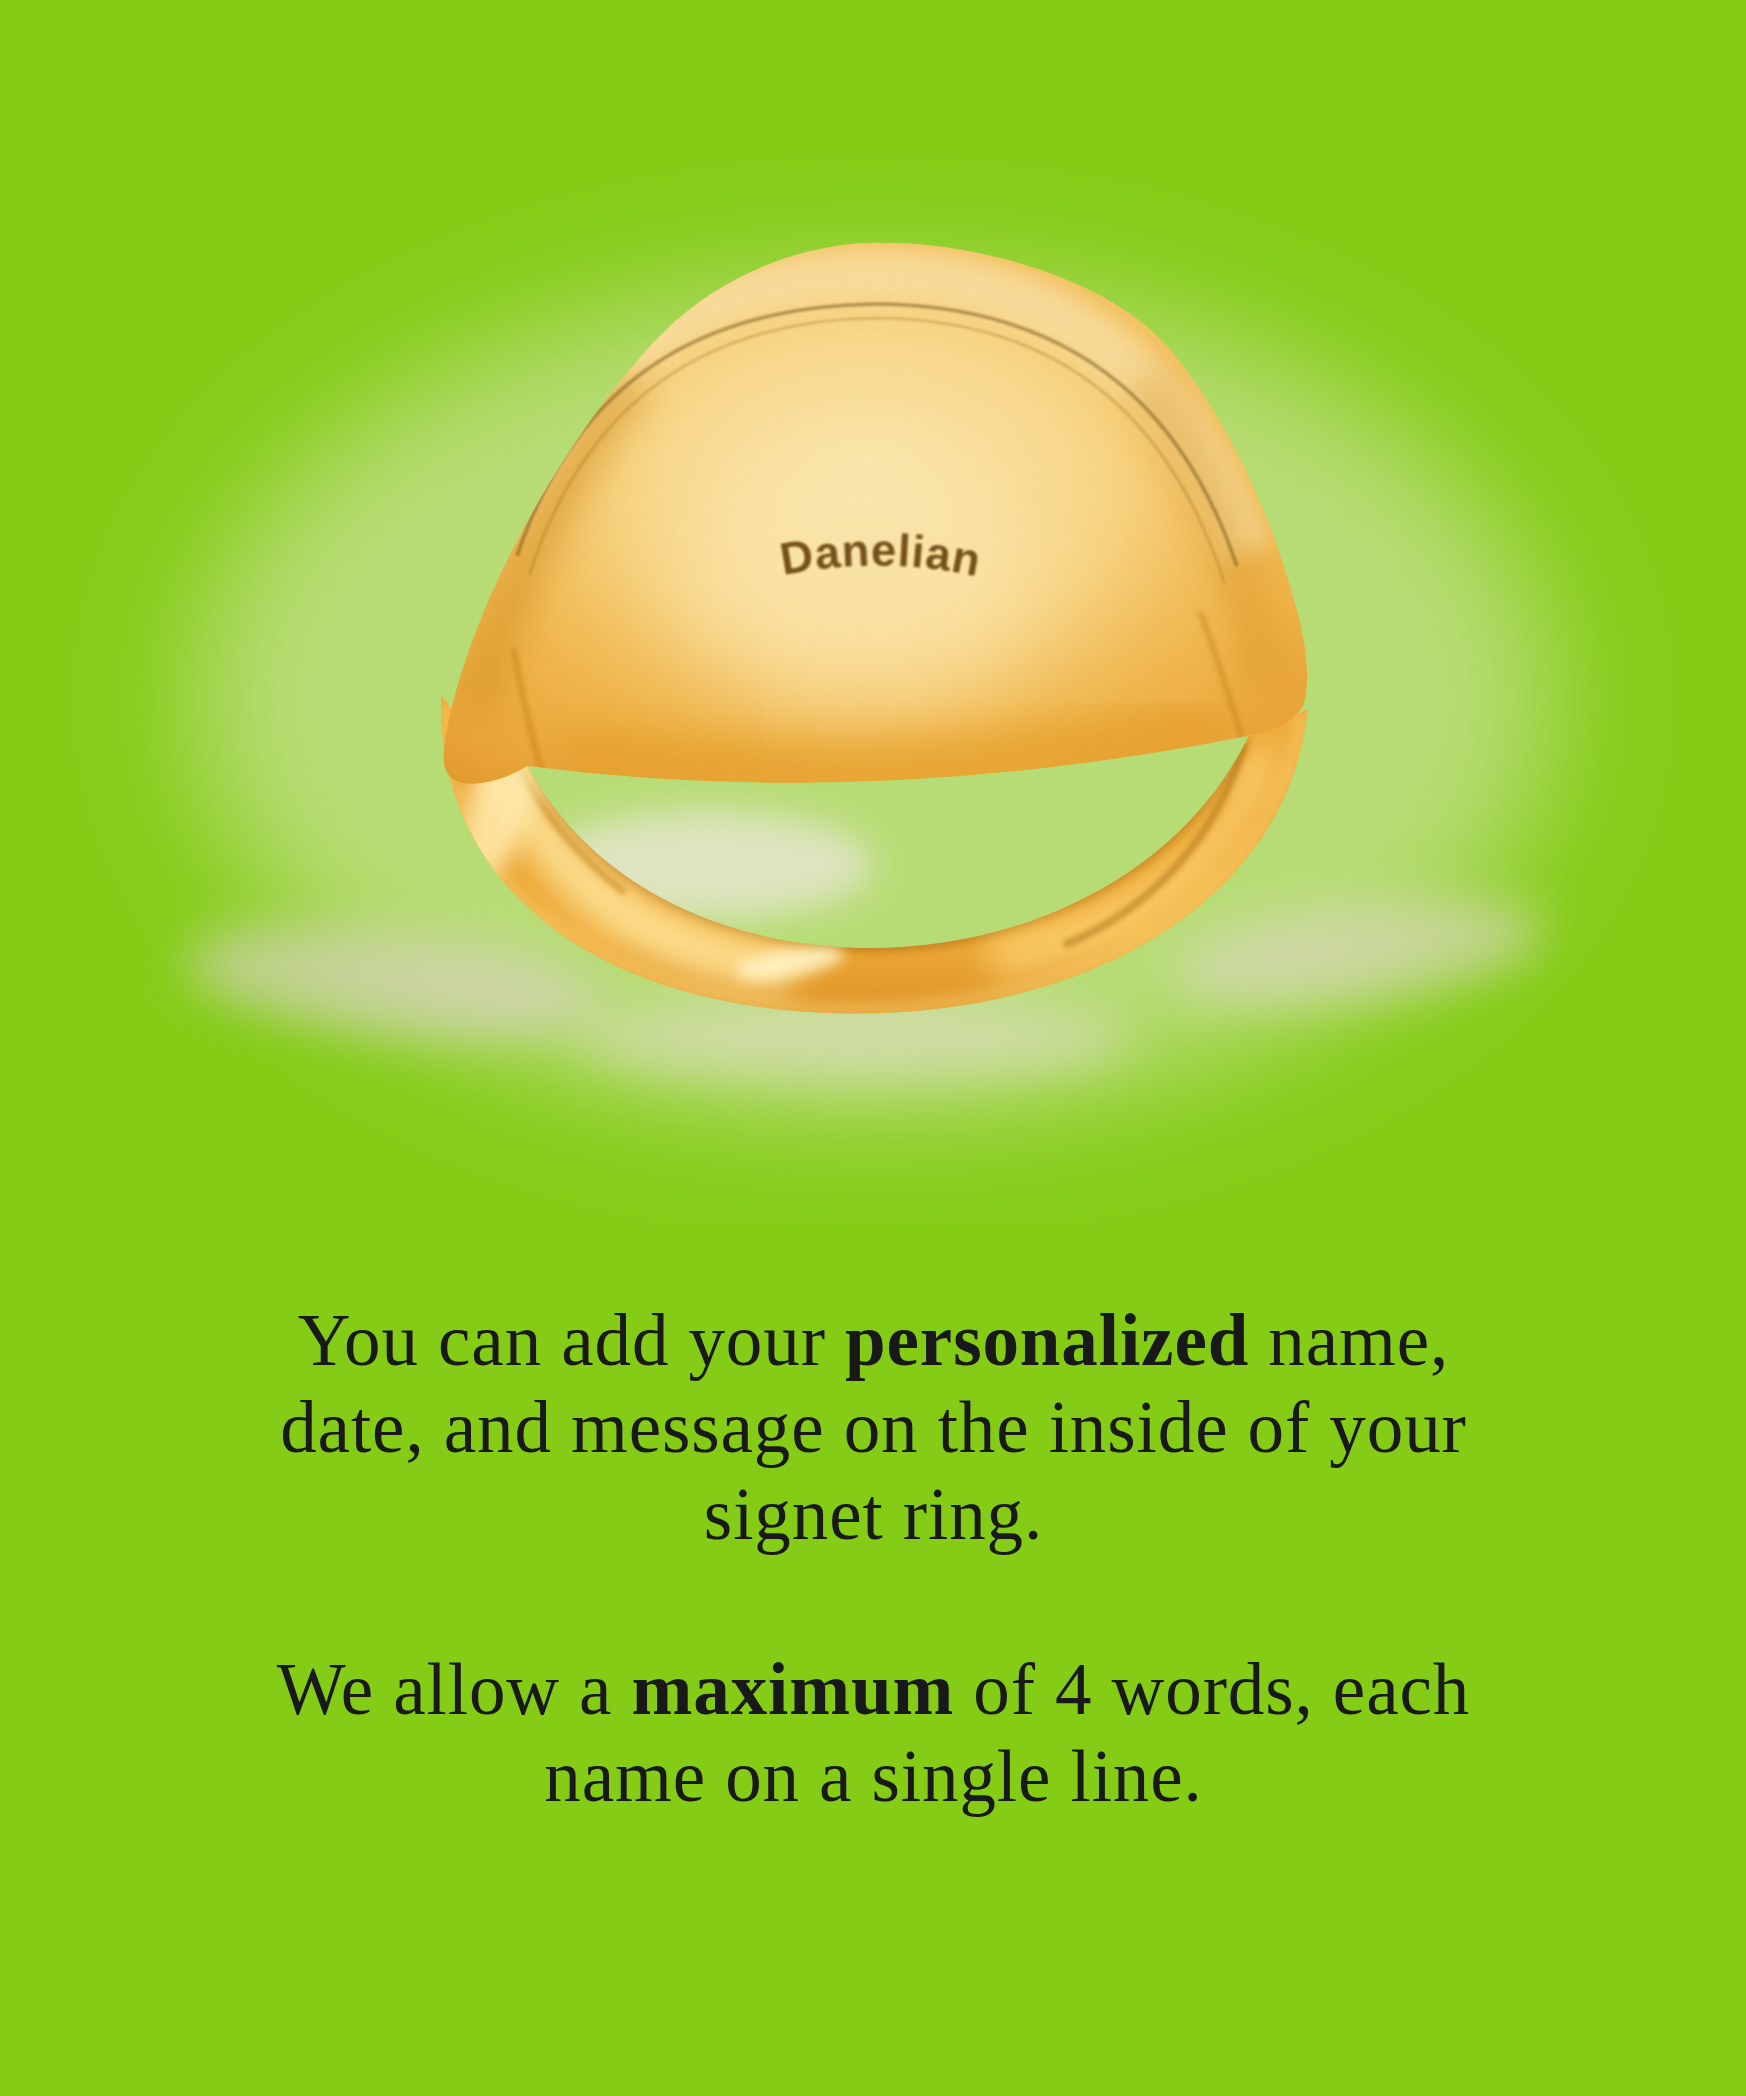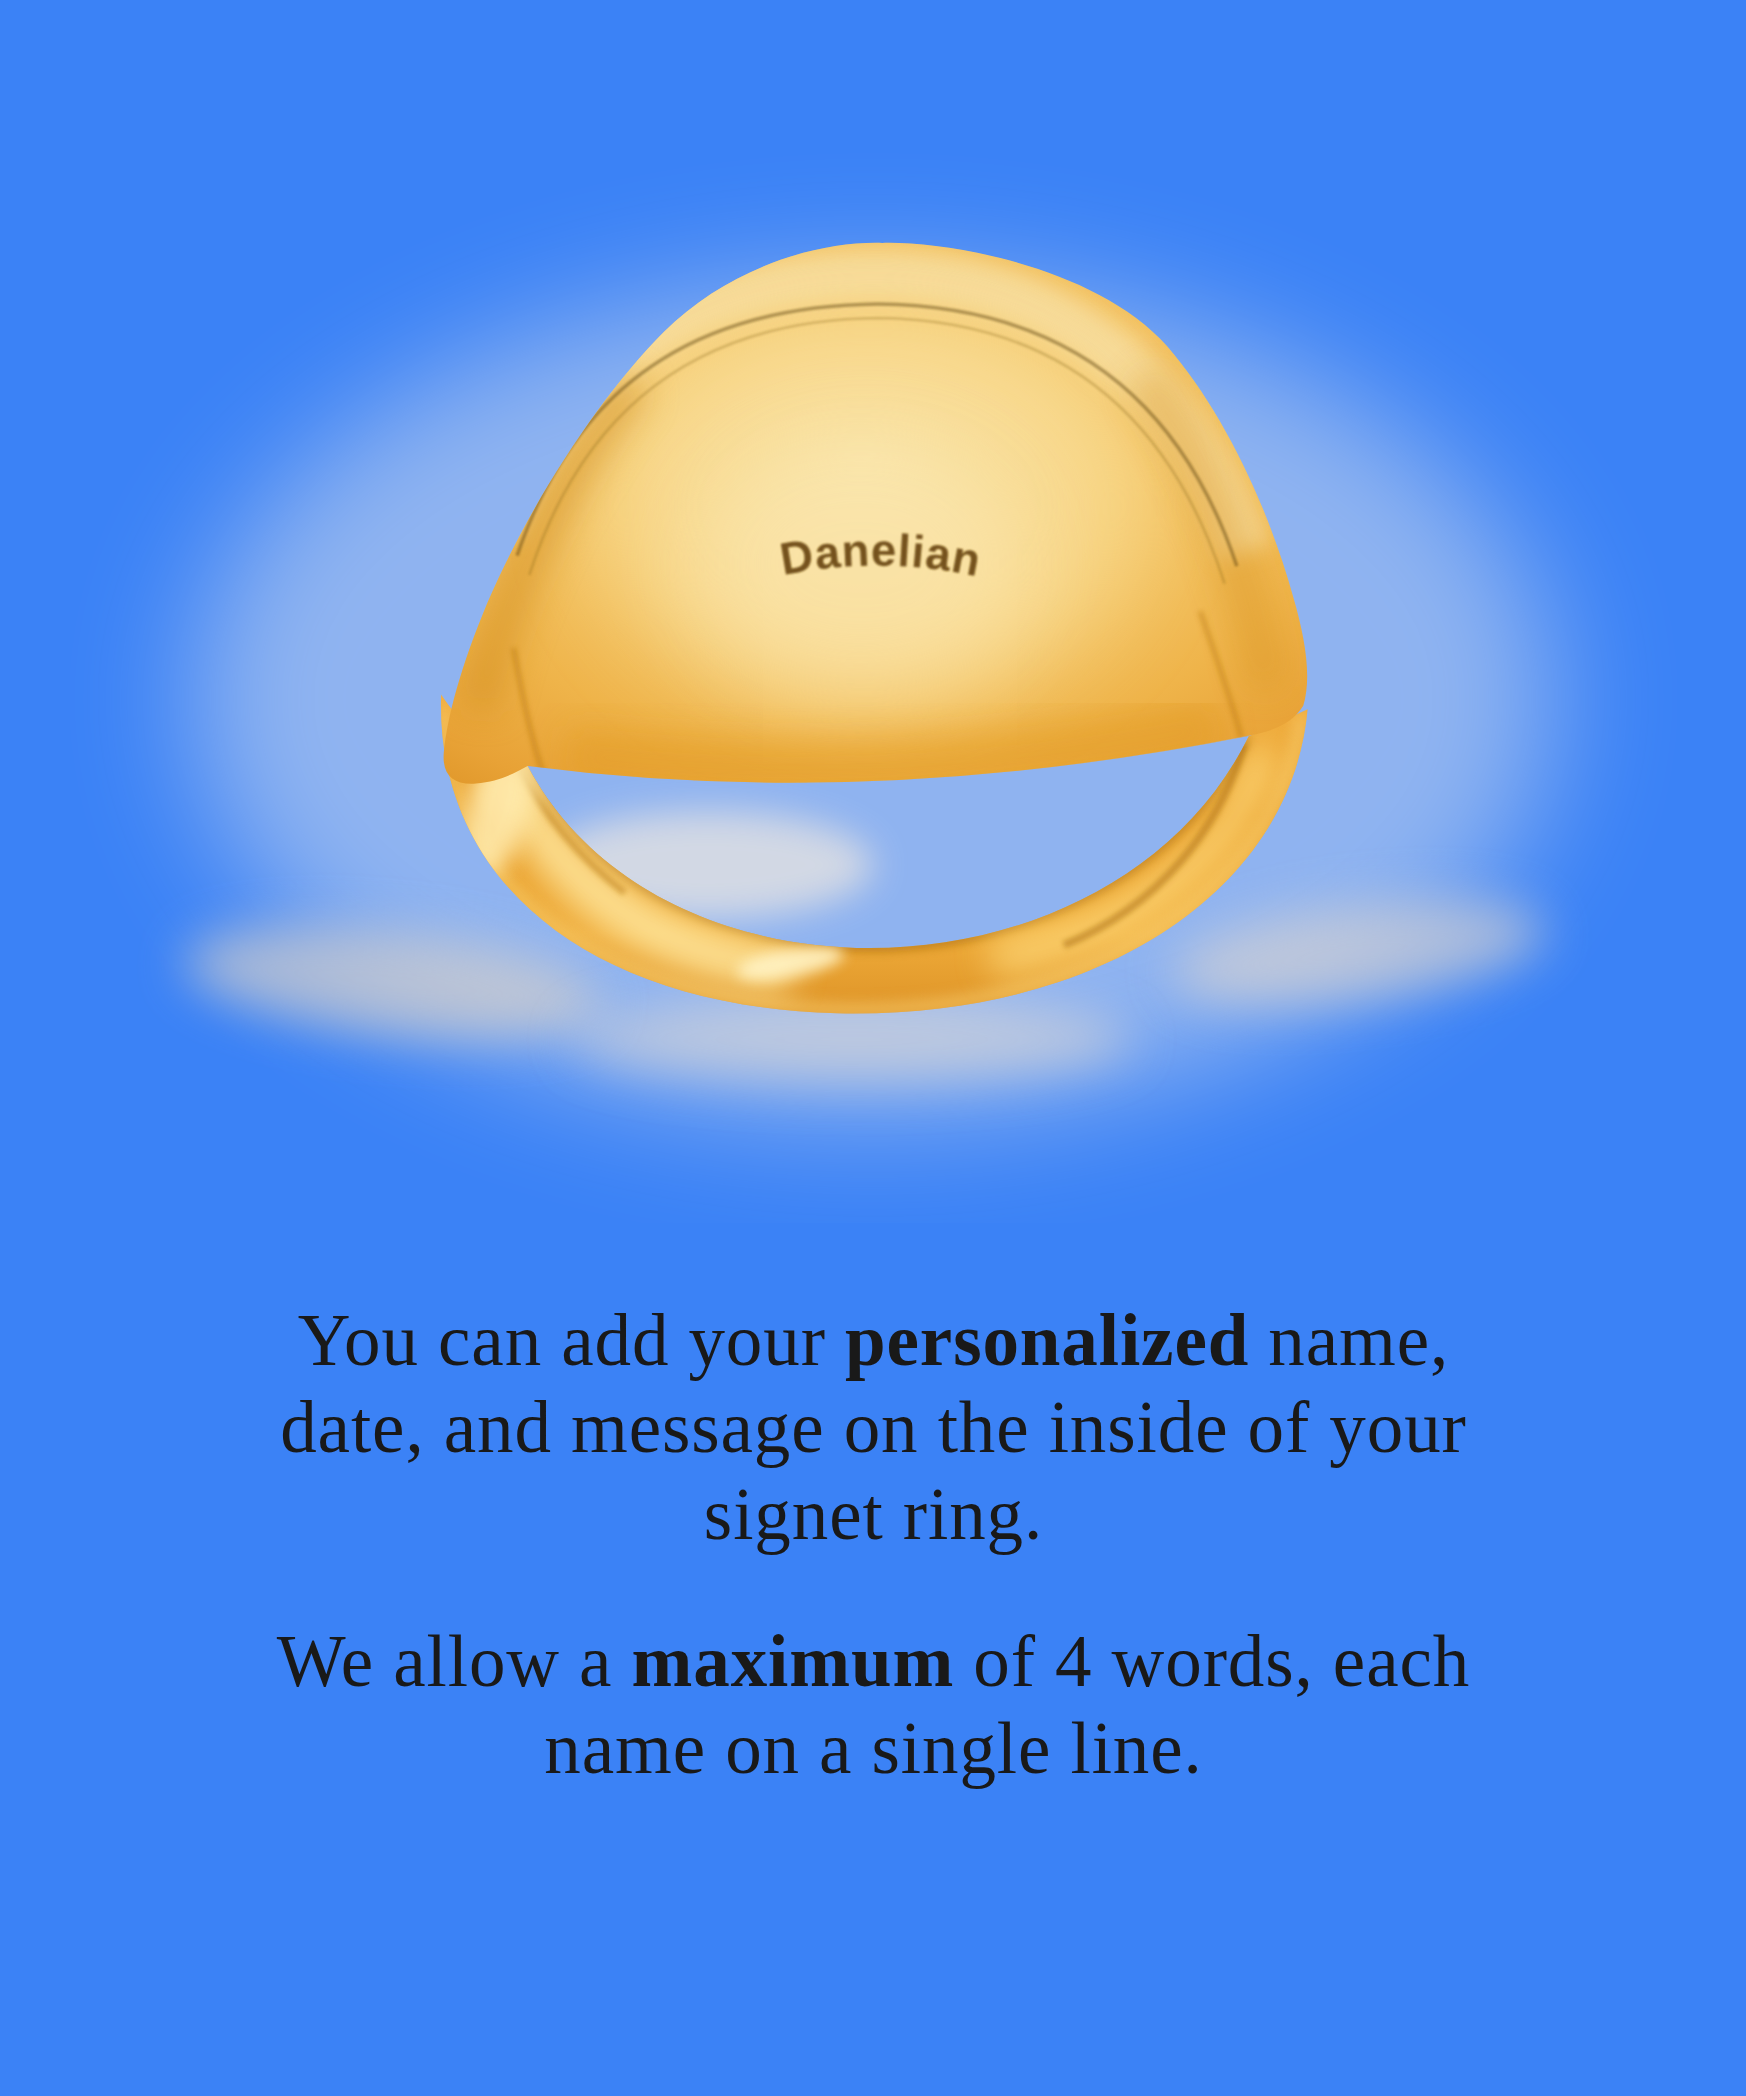--- a/index.html
+++ b/index.html
@@ -7,21 +7,21 @@
     padding: 0;
     width: 1747px;
     height: 2096px;
     background: #ffffff;
     overflow: hidden;
   }
   #canvas {
     position: relative;
     width: 1747px;
     height: 2096px;
-    background: #3b82f6;
+    background: #84cc16;
   }
   #photo-area {
     position: absolute;
     left: 0; top: 0;
     width: 1747px;
     height: 1223px;
   }
   #photo-area svg { display: block; }
 
   #caption {
@@ -30,21 +30,21 @@
     top: 1297px;
     width: 1747px;
     text-align: center;
     font-family: "Liberation Serif", serif;
     font-size: 73px;
     line-height: 87px;
     letter-spacing: 0.9px;
     color: #191919;
   }
   .cap-para { margin: 0 auto; max-width: 1397px; }
-  .cap-para + .cap-para { margin-top: 60px; }
+  .cap-para + .cap-para { margin-top: 88px; }
   .cap-line { white-space: nowrap; }
   .cap-line strong { font-weight: bold; }
 </style>
 </head>
 <body>
 
 <div id="canvas">
 
   <div id="photo-area">
     <svg width="1747" height="1223" viewBox="0 0 2000 1400" xmlns="http://www.w3.org/2000/svg">

